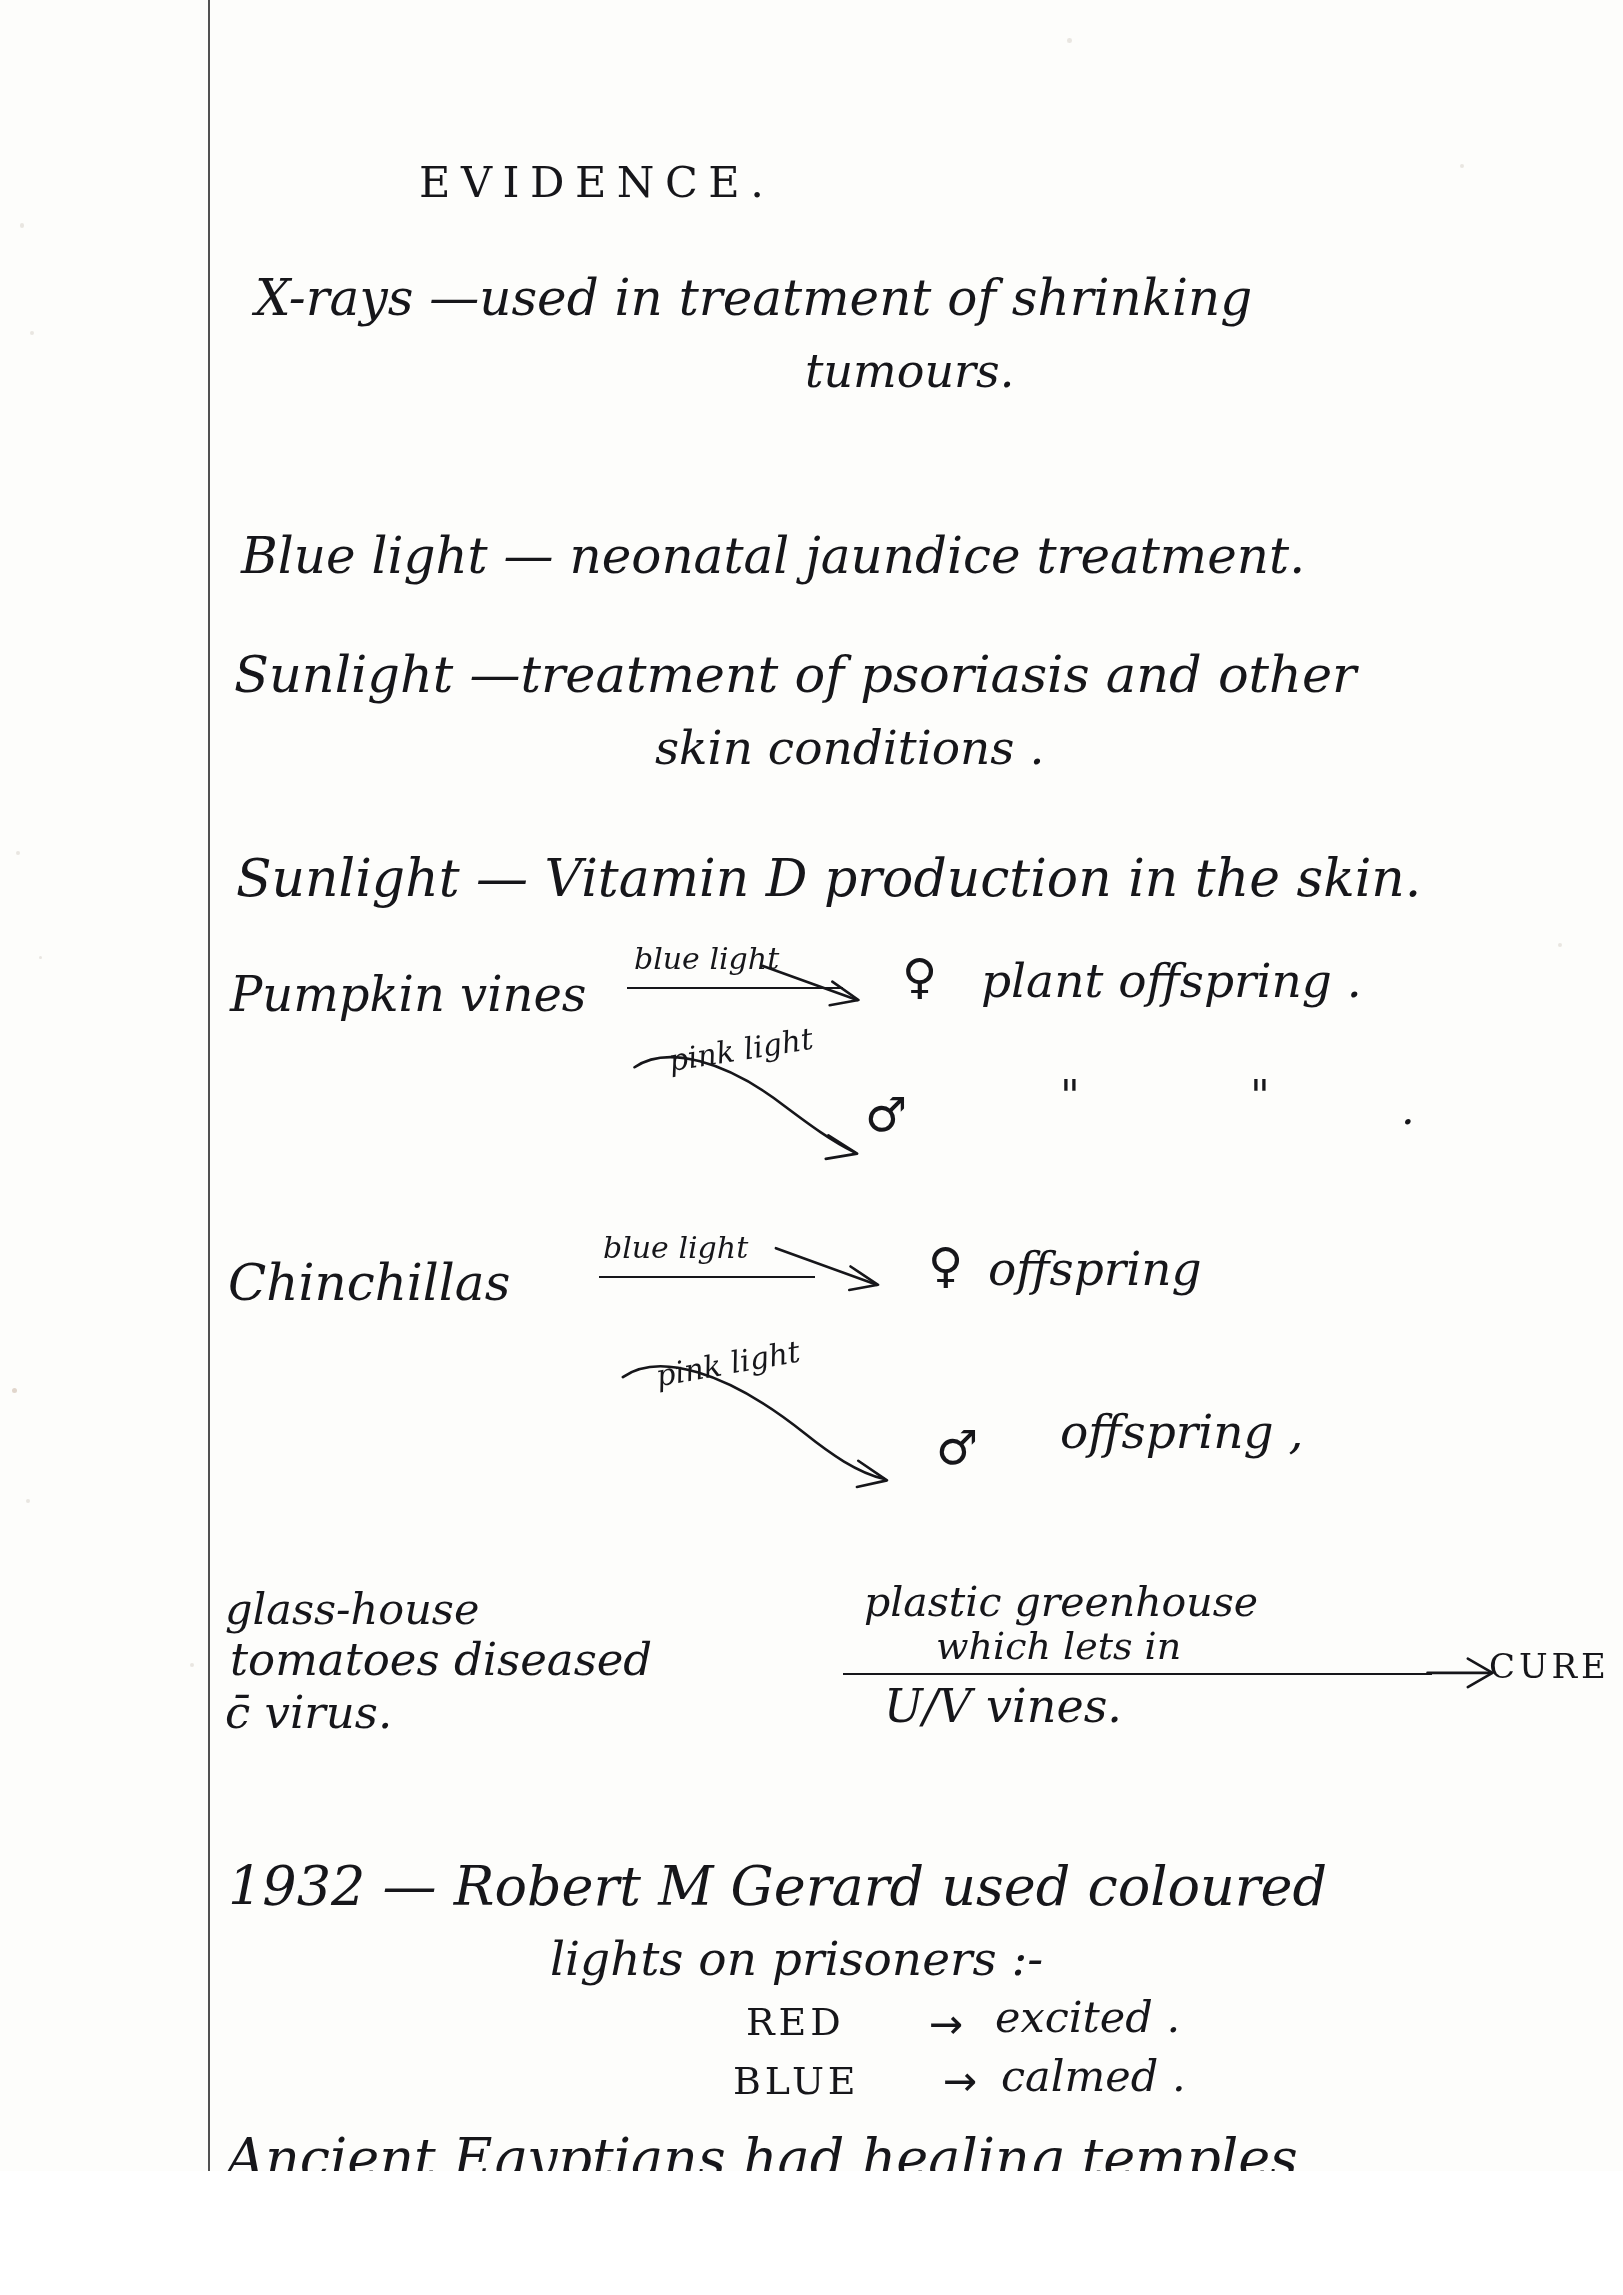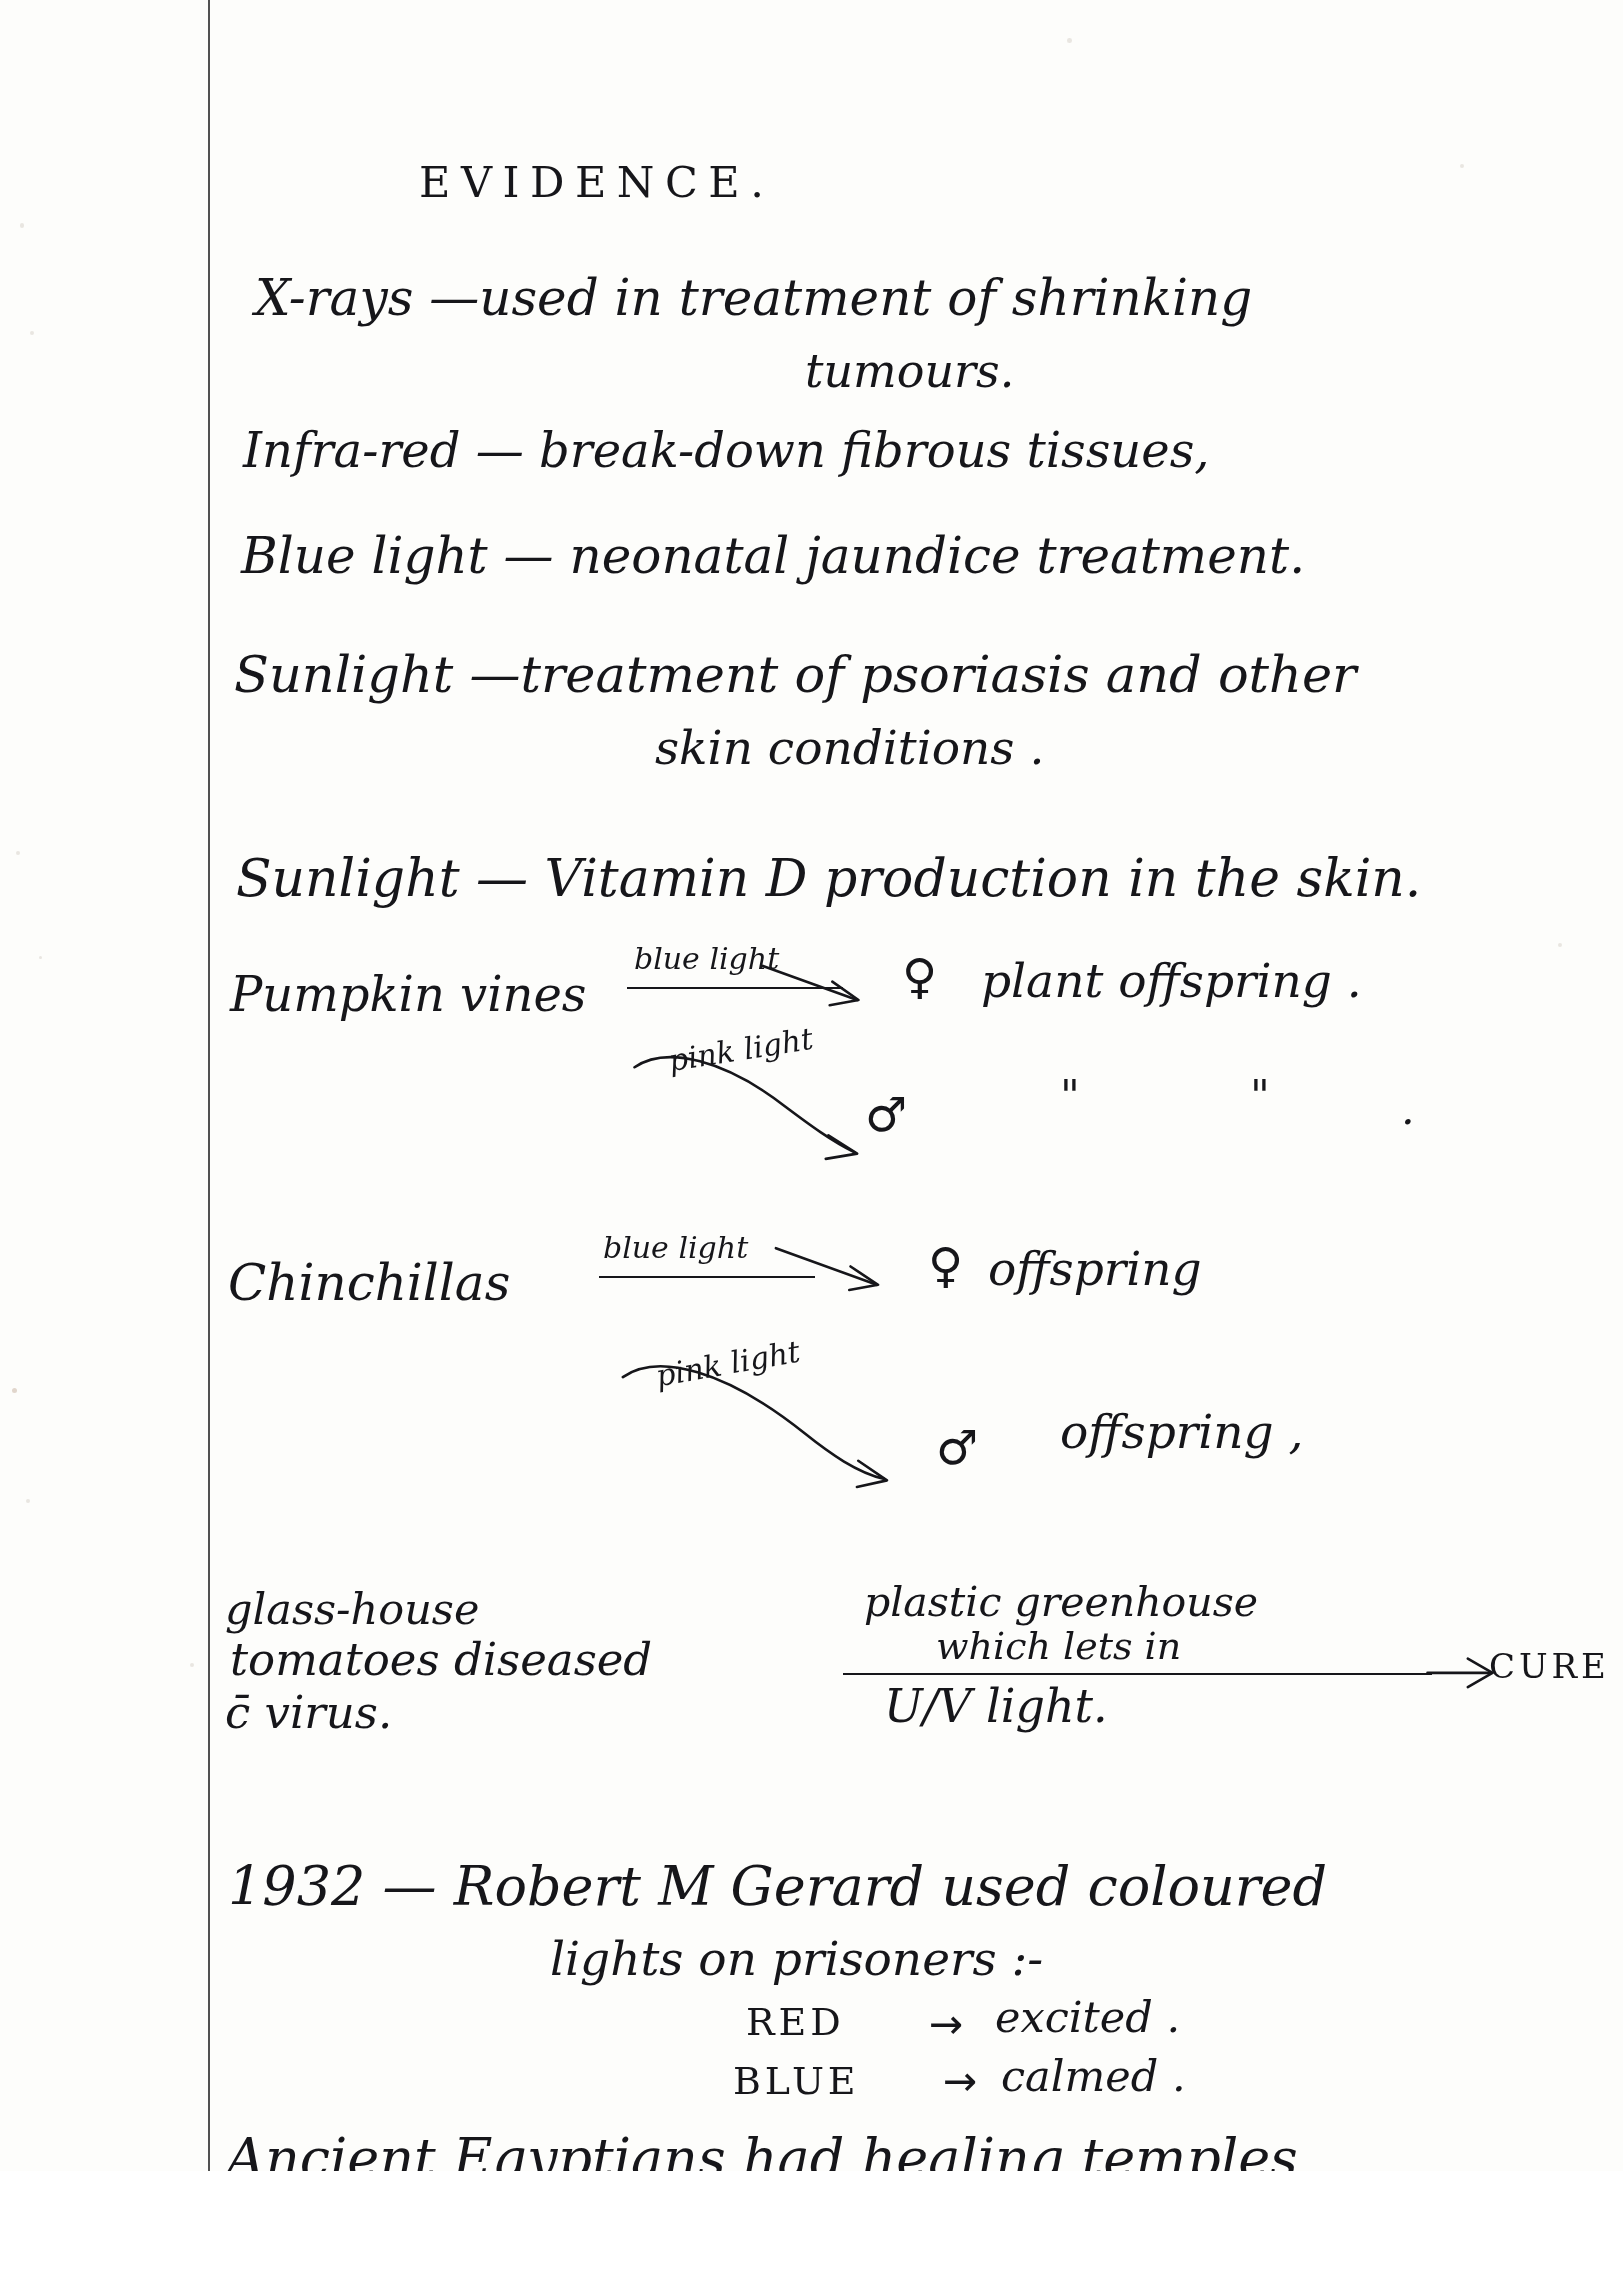--- a/index.html
+++ b/index.html
@@ -94,21 +94,20 @@
   <div class="speck" style="left:190px; top:1663px; width:3.9px;  height:3.9px;"></div>
   <div class="speck" style="left:1067px;top:38px;   width:4.6px;  height:4.6px;"></div>
   <div class="speck" style="left:1460px;top:164px;  width:3.9px;  height:3.9px;"></div>
   <div class="speck" style="left:1558px;top:943px; width:3.9px;  height:3.9px;"></div>
 
   <div class="ink hdr" style="left:419px; top:160px; font-size:43px;">EVIDENCE.</div>
 
   <div class="ink" style="left:255px; top:272px; font-size:50px;">X-rays  —used in treatment of shrinking</div>
   <div class="ink" style="left:805px; top:347px; font-size:46px;">tumours.</div>
 
-  <div class="ink" style="left:243px; top:425px; font-size:48px;">Infra-red — break-down fibrous tissues,</div>
 
   <div class="ink" style="left:241px; top:530px; font-size:50px;">Blue light — neonatal jaundice treatment.</div>
 
   <div class="ink" style="left:234px; top:648px; font-size:51px;">Sunlight —treatment of psoriasis and other</div>
   <div class="ink" style="left:655px; top:723px; font-size:47px;">skin conditions .</div>
 
   <div class="ink" style="left:236px; top:851px; font-size:52px;">Sunlight — Vitamin D production in the skin.</div>
 
   <div class="ink" style="left:230px; top:969px; font-size:48px;">Pumpkin vines</div>
 
@@ -150,21 +149,21 @@
   <div class="sym" style="left:936px; top:1420px; font-size:47px;">♂</div>
   <div class="ink" style="left:1060px; top:1407px; font-size:47px;">offspring ,</div>
 
   <div class="ink" style="left:225px; top:1587px; font-size:43px;">glass-house</div>
   <div class="ink" style="left:230px; top:1636px; font-size:45px;">tomatoes diseased</div>
   <div class="ink" style="left:225px; top:1689px; font-size:45px;">c̄ virus.</div>
 
   <div class="ink" style="left:864px; top:1581px; font-size:41px;">plastic greenhouse</div>
   <div class="ink" style="left:936px; top:1627px; font-size:38px;">which lets  in</div>
   <div class="rule" style="left:843px; top:1673px; width:589px;"></div>
-  <div class="ink" style="left:884px; top:1682px; font-size:46px;">U/V  light.</div>
+  <div class="ink" style="left:884px; top:1682px; font-size:46px;">U/V  vines.</div>
 
   <svg class="arrow-svg" style="left:1427px; top:1656px; width:92px; height:52px;" viewBox="0 0 140 80">
     <polyline points="0,26 96,26"></polyline>
     <polyline points="62,4 100,26 62,48"></polyline>
   </svg>
   <div class="ink caps" style="left:1489px; top:1649px; font-size:34px;">CURE</div>
 
   <div class="ink" style="left:228px; top:1859px; font-size:54px;">1932 — Robert  M Gerard used coloured</div>
   <div class="ink" style="left:550px; top:1934px; font-size:47px;">lights on prisoners :-</div>
 

